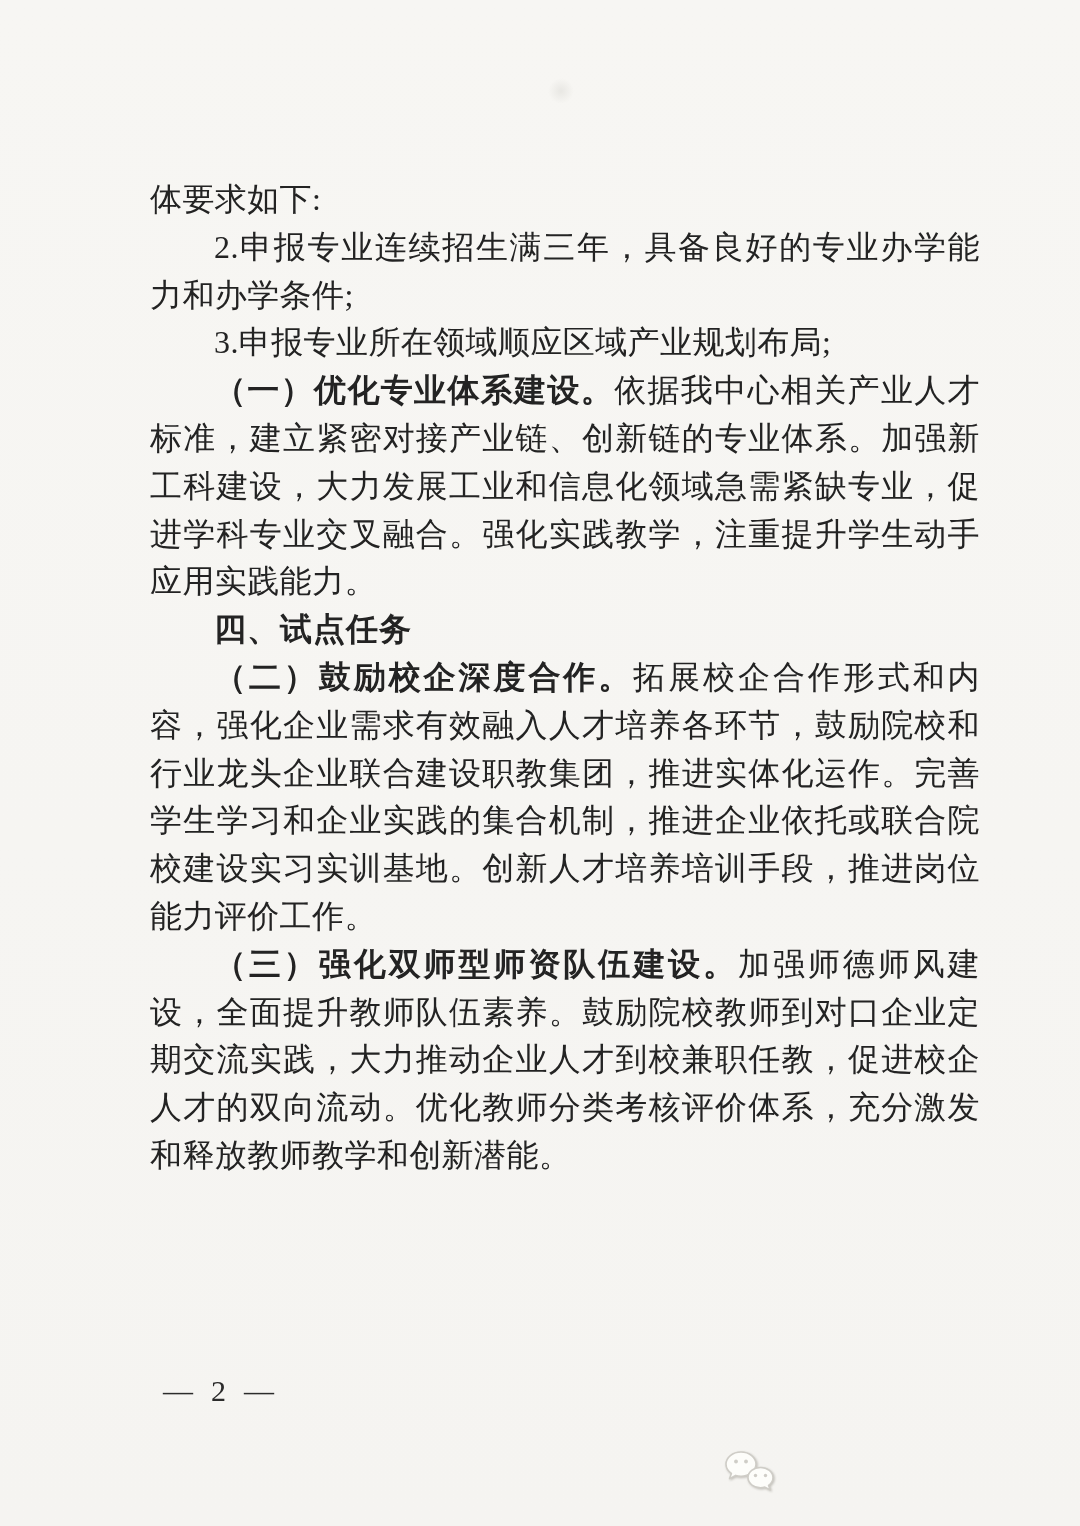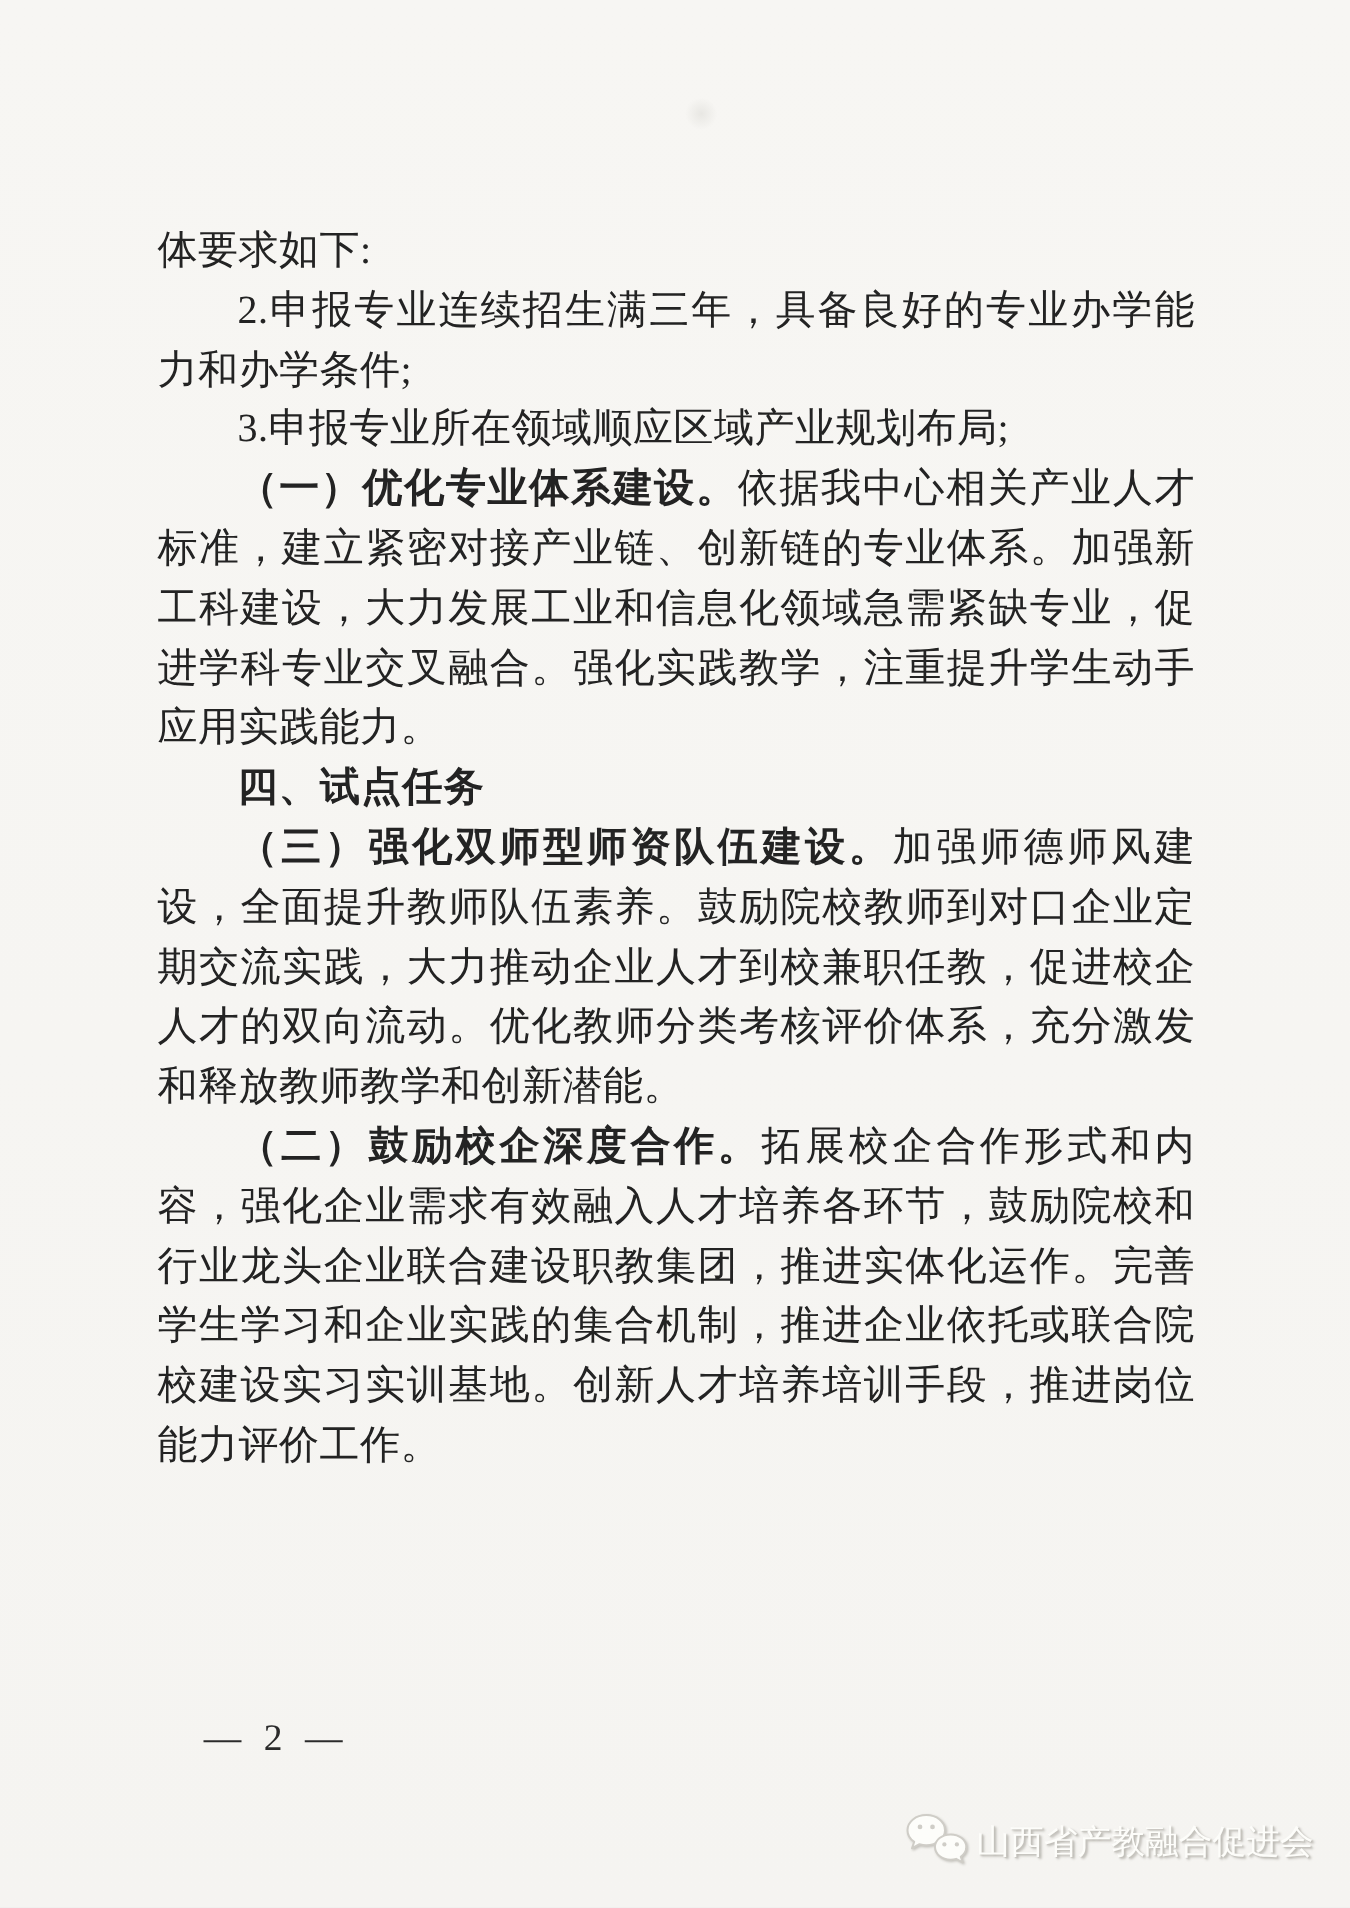--- a/index.html
+++ b/index.html
@@ -8,21 +8,21 @@
     width:1080px;height:1526px;
     margin:0 auto;
     background:#f6f5f2;
     background-image:linear-gradient(180deg,#f7f6f3 0%,#f6f5f2 55%,#f5f4f1 100%);
     color:#232323;
     font-family:"Liberation Serif","DejaVu Serif",serif;
     overflow:hidden;
   }
   .content{
     position:absolute;
-    left:126px;top:176px;width:830px;
+    left:150px;top:176px;width:830px;
     font-size:32px;line-height:47.8px;
     text-align:justify;
     letter-spacing:0.4px;
   }
   .content p{margin:0;padding:0;}
   .indent{text-indent:2em;}
   .heading{
     font-family:"Liberation Sans","DejaVu Sans",sans-serif;
     font-weight:700;
     letter-spacing:1px;
@@ -59,22 +59,22 @@
   <div class="smudge"></div>
 
   <div class="content">
     <p><span>体要求如下:</span></p>
     <p class="indent"><span>2.申报专业连续招生满三年，具备良好的专业办学能力和办学条件;</span></p>
     <p class="indent"><span>3.申报专业所在领域顺应区域产业规划布局;</span></p>
 
     <p class="indent"><span class="lead">（一）优化专业体系建设。</span><span>依据我中心相关产业人才标准，建立紧密对接产业链、创新链的专业体系。加强新工科建设，大力发展工业和信息化领域急需紧缺专业，促进学科专业交叉融合。强化实践教学，注重提升学生动手应用实践能力。</span></p>
 
     <p class="indent heading"><span>四、试点任务</span></p>
+    <p class="indent"><span class="lead">（二）鼓励校企深度合作。</span><span>拓展校企合作形式和内容，强化企业需求有效融入人才培养各环节，鼓励院校和行业龙头企业联合建设职教集团，推进实体化运作。完善学生学习和企业实践的集合机制，推进企业依托或联合院校建设实习实训基地。创新人才培养培训手段，推进岗位能力评价工作。</span></p>
     <p class="indent"><span class="lead">（三）强化双师型师资队伍建设。</span><span>加强师德师风建设，全面提升教师队伍素养。鼓励院校教师到对口企业定期交流实践，大力推动企业人才到校兼职任教，促进校企人才的双向流动。优化教师分类考核评价体系，充分激发和释放教师教学和创新潜能。</span></p>
-    <p class="indent"><span class="lead">（二）鼓励校企深度合作。</span><span>拓展校企合作形式和内容，强化企业需求有效融入人才培养各环节，鼓励院校和行业龙头企业联合建设职教集团，推进实体化运作。完善学生学习和企业实践的集合机制，推进企业依托或联合院校建设实习实训基地。创新人才培养培训手段，推进岗位能力评价工作。</span></p>
   </div>
 
   <div class="pagenum">
     <span>—</span>
     <span>2</span>
     <span>—</span>
   </div>
 
   <div class="watermark">
     <svg class="wechat-icon" width="50" height="46" viewBox="0 0 50 46" aria-hidden="true">
@@ -82,15 +82,14 @@
         <path d="M17,2 C8.7,2 2,7.4 2,14.1 C2,17.9 4.1,21.2 7.4,23.4 L5.6,28.6 L11.6,25.4 C13.3,25.9 15.1,26.2 17,26.2 C25.3,26.2 32,20.8 32,14.1 C32,7.4 25.3,2 17,2 Z"></path>
         <path d="M36.5,17.5 C29.6,17.5 24,22 24,27.6 C24,33.2 29.6,37.7 36.5,37.7 C38,37.7 39.5,37.5 40.9,37.1 L46.2,39.9 L44.6,35.4 C47.3,33.5 49,30.7 49,27.6 C49,22 43.4,17.5 36.5,17.5 Z"></path>
       </g>
       <g fill="#cfcdc7" stroke="none">
         <circle cx="12" cy="11.5" r="1.9"></circle>
         <circle cx="22" cy="11.5" r="1.9"></circle>
         <circle cx="31.5" cy="25.5" r="1.7"></circle>
         <circle cx="41.5" cy="25.5" r="1.7"></circle>
       </g>
     </svg>
-    <span>山西省产教融合促进会</span>
   </div>
 </div>
 
 </body></html>

